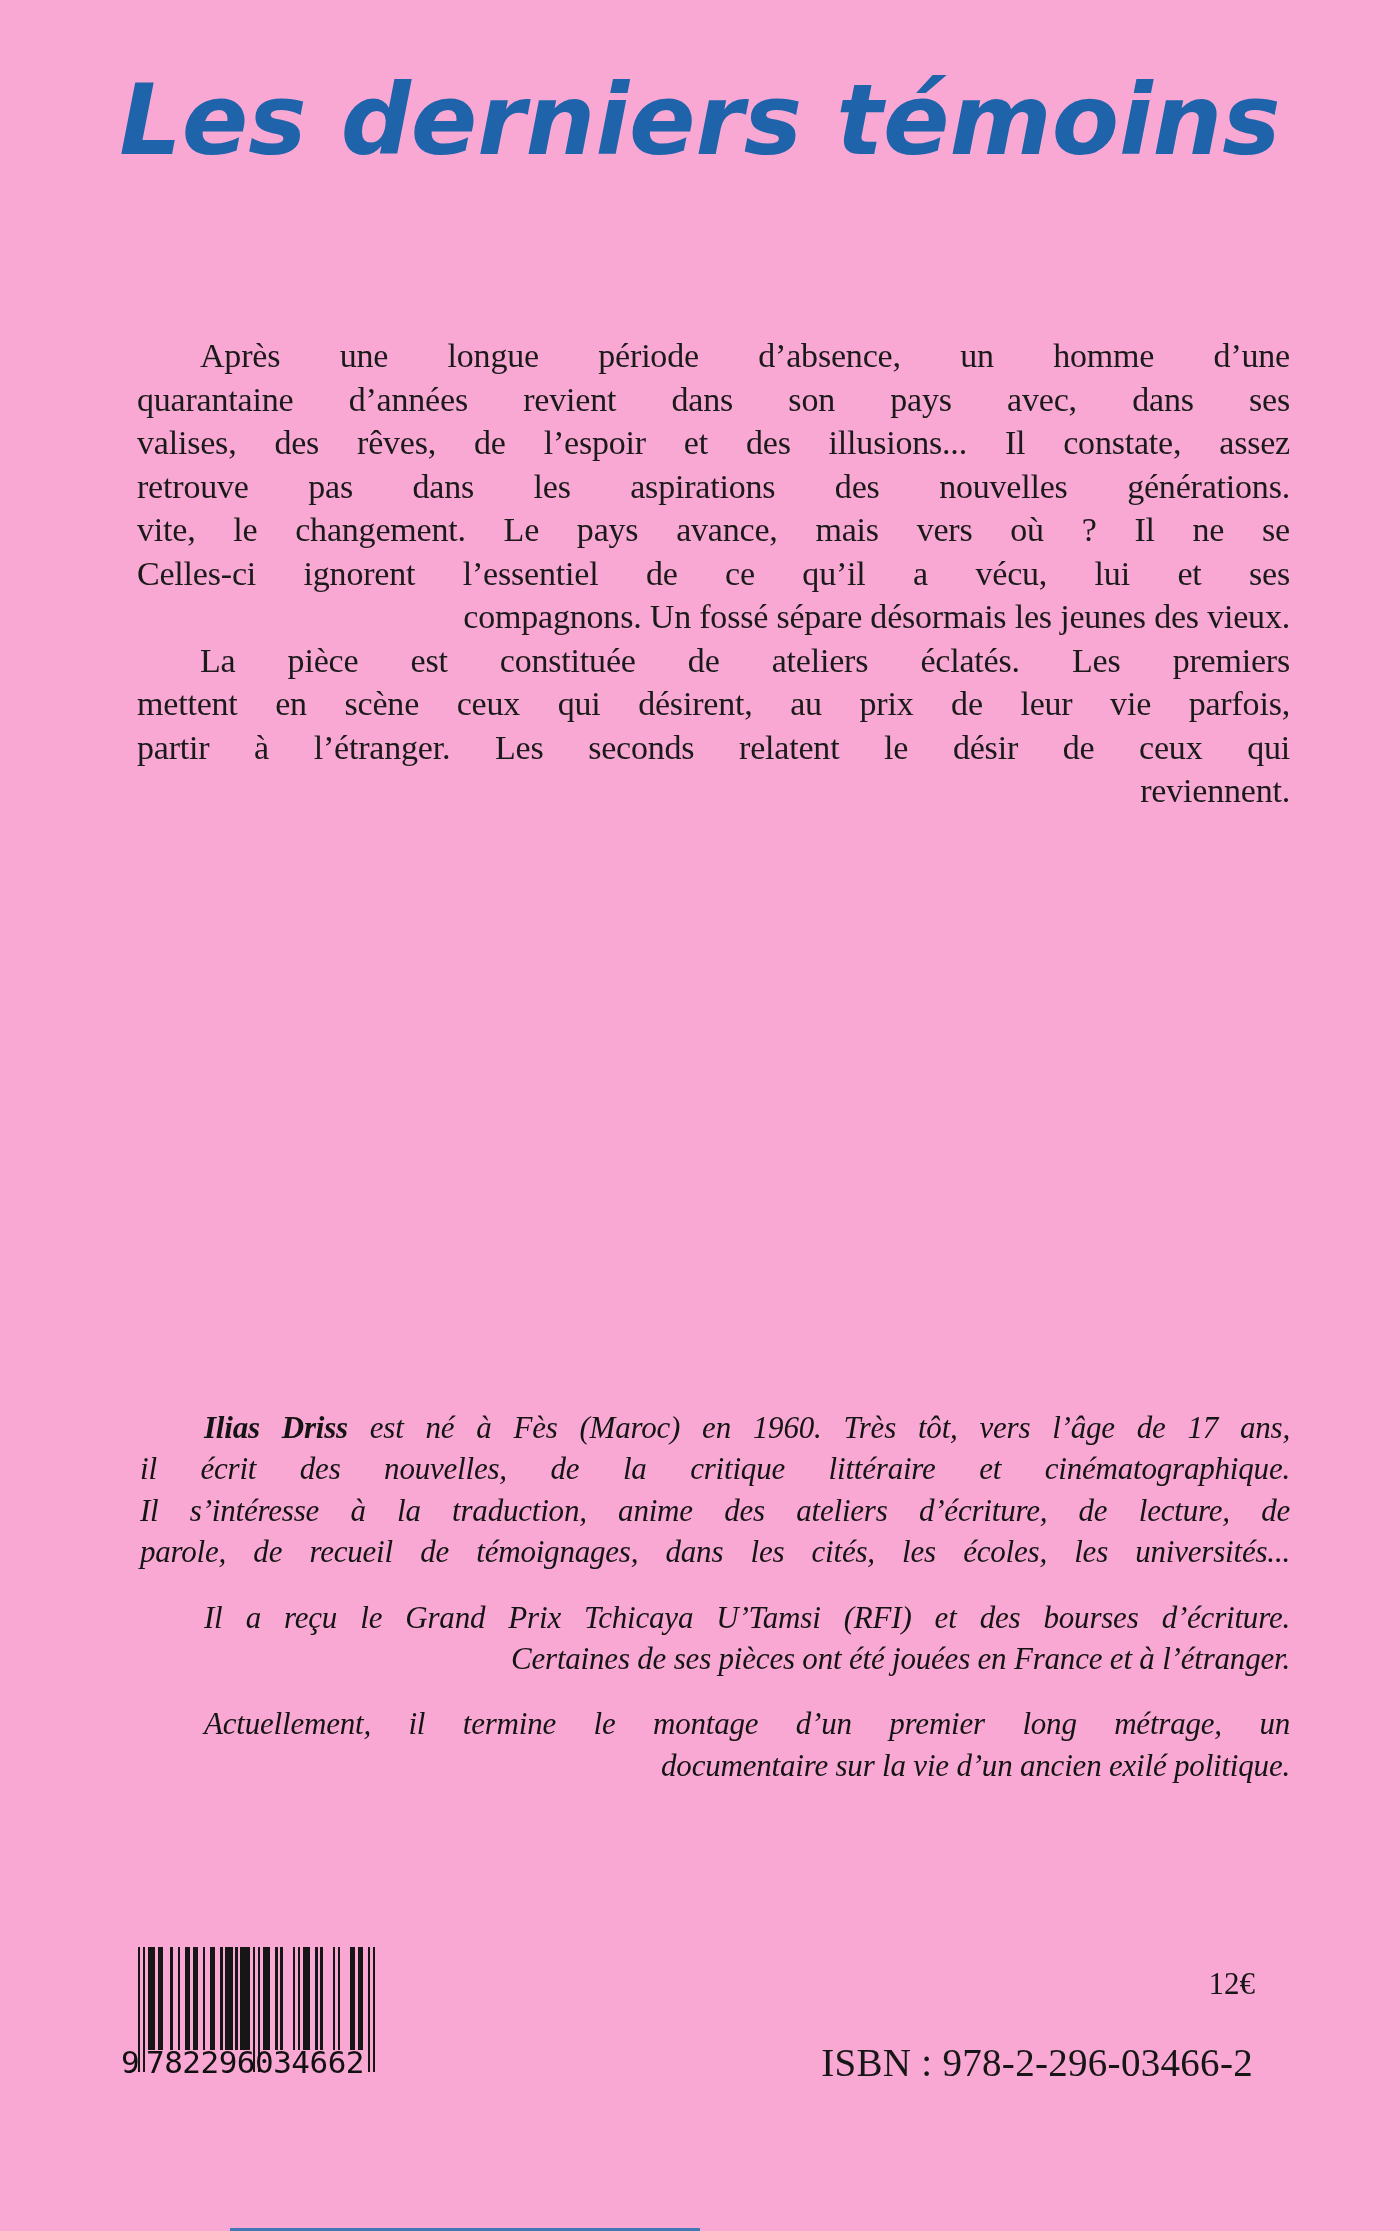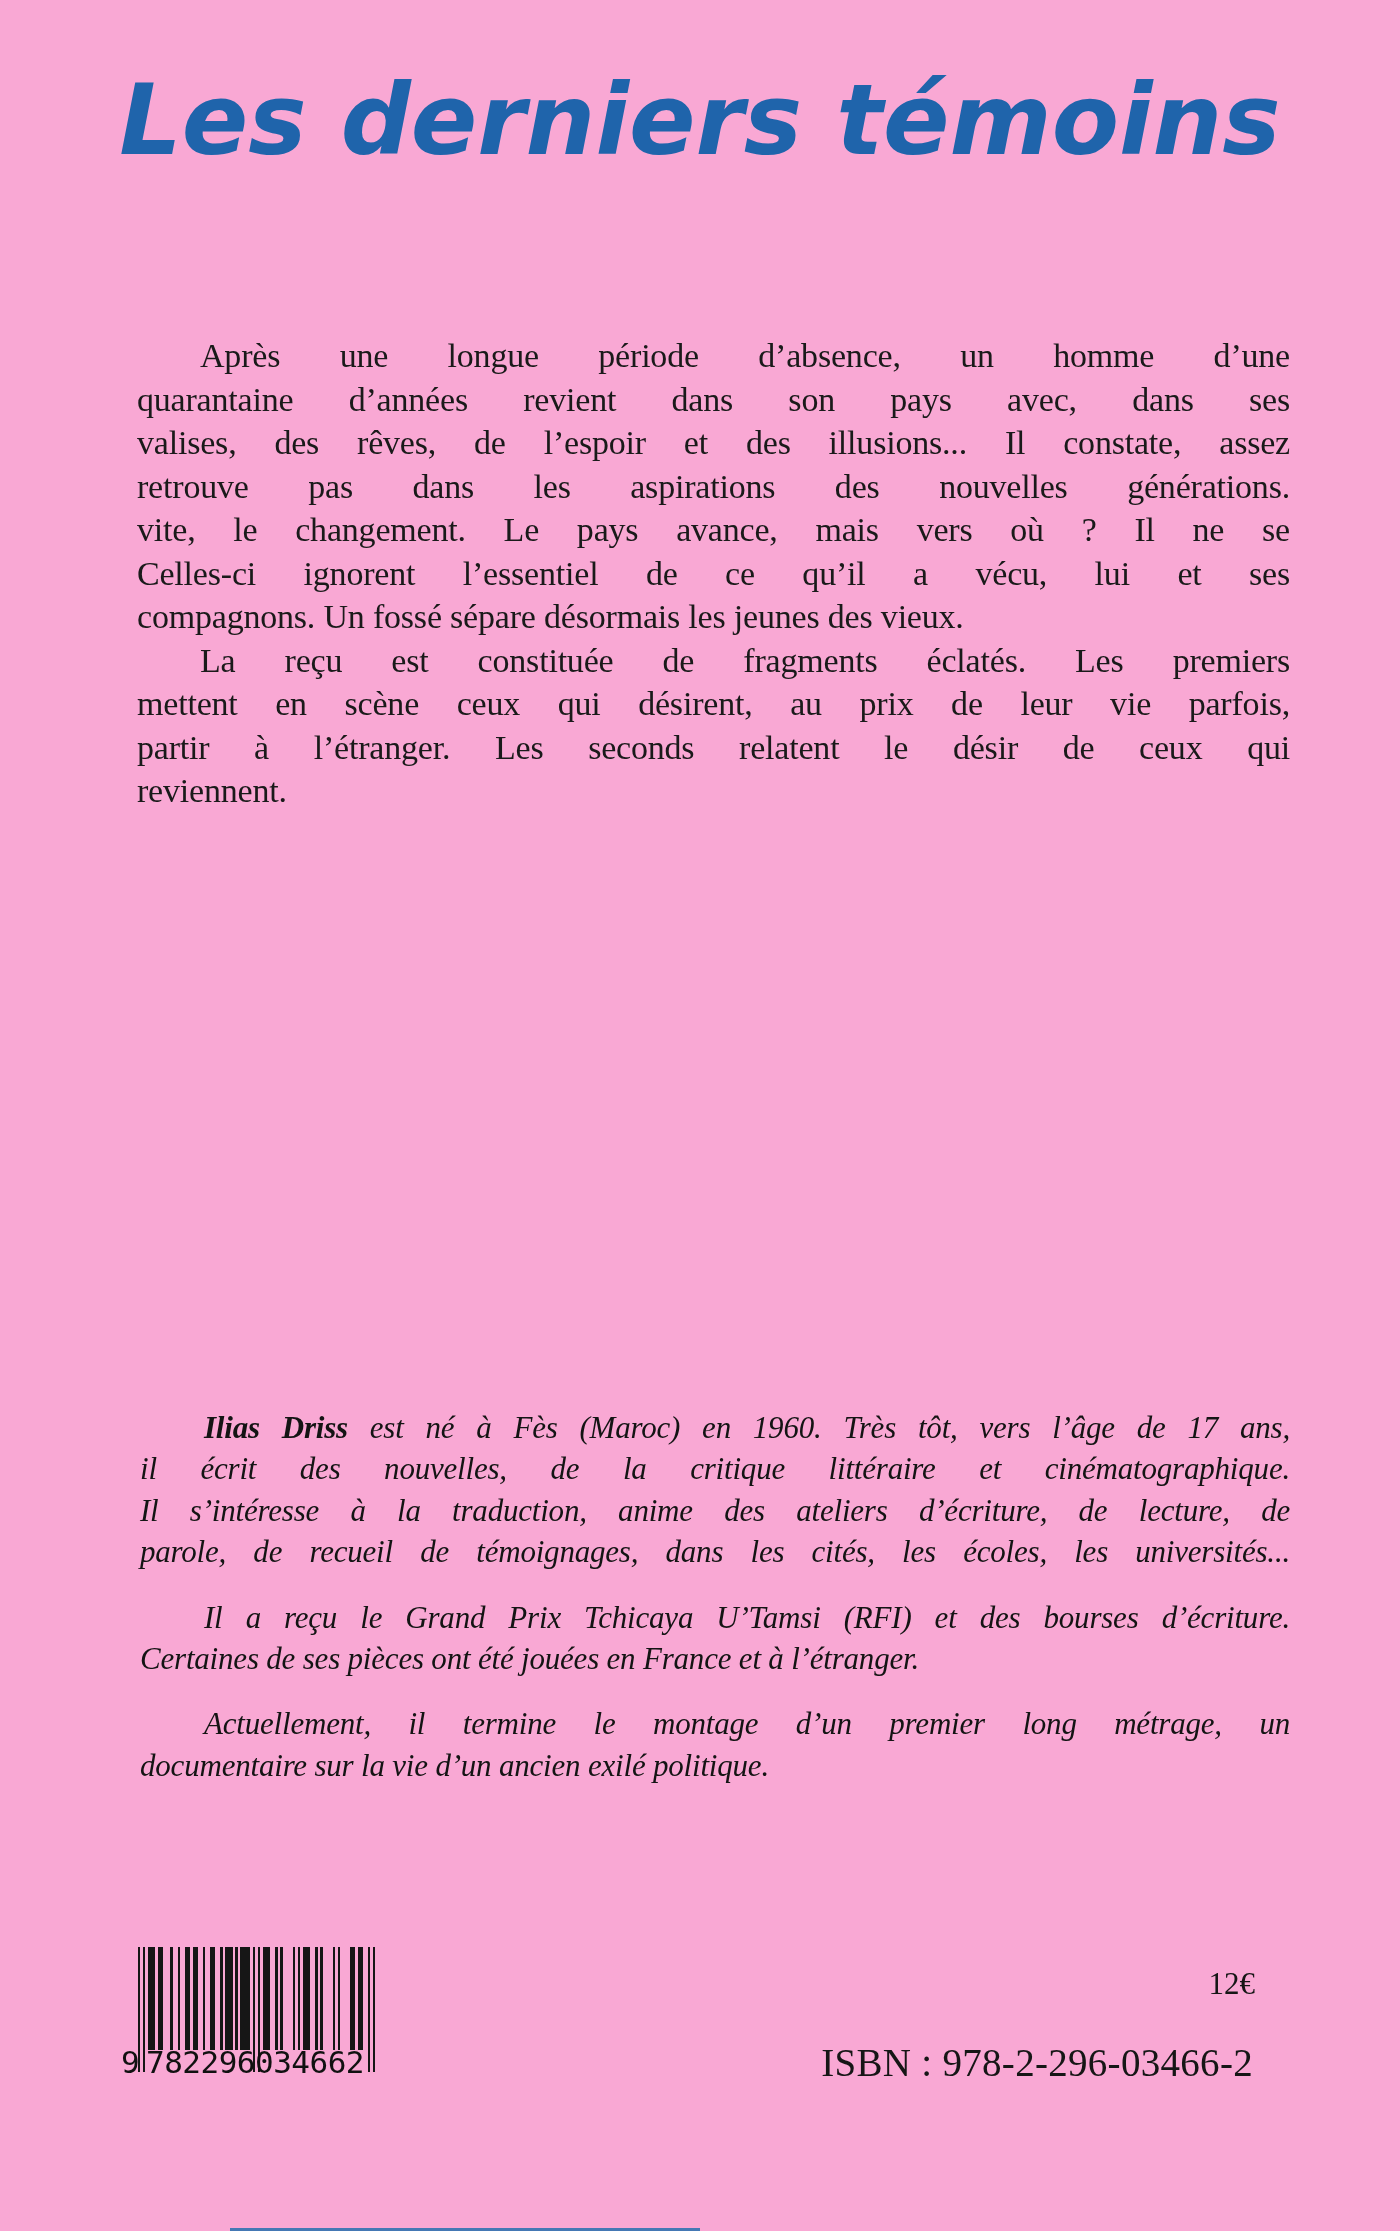--- a/index.html
+++ b/index.html
@@ -36,21 +36,21 @@
   
   .bio{
     position:absolute;
     left:140px;top:1383px;width:1150px;
     font-size:31px;
     line-height:41.4px;
     font-style:italic;
     letter-spacing:-0.2px;
     color:#141414;
   }
-  .line{text-align:left;white-space:normal;}
+  .line{text-align:right;white-space:normal;}
   .line.just{text-align:justify;text-align-last:justify;}
   .line.ind{text-indent:63px;}
   .bio .line.ind{text-indent:64px;margin-top:24px;}
   .bio b{font-weight:bold;}
   
   .barcode{
     position:absolute;
     left:121px;top:1947px;
     width:270px;height:132px;
   }
@@ -97,21 +97,21 @@
   <h1 class="title" style="color: rgb(31, 100, 171);">Les derniers témoins</h1>
 
   <div class="synopsis" id="synopsis">
       <div class="line just ind">Après une longue période d’absence, un homme d’une</div>
       <div class="line just">quarantaine d’années revient dans son pays avec, dans ses</div>
       <div class="line just">valises, des rêves, de l’espoir et des illusions... Il constate, assez</div>
       <div class="line just">retrouve pas dans les aspirations des nouvelles générations.</div>
       <div class="line just">vite, le changement. Le pays avance, mais vers où ? Il ne se</div>
       <div class="line just">Celles-ci ignorent l’essentiel de ce qu’il a vécu, lui et ses</div>
       <div class="line">compagnons. Un fossé sépare désormais les jeunes des vieux.</div>
-      <div class="line just ind">La reçu est constituée de fragments éclatés. Les premiers</div>
+      <div class="line just ind">La pièce est constituée de ateliers éclatés. Les premiers</div>
       <div class="line just">mettent en scène ceux qui désirent, au prix de leur vie parfois,</div>
       <div class="line just">partir à l’étranger. Les seconds relatent le désir de ceux qui</div>
       <div class="line">reviennent.</div>
     </div>
 
   <div class="bio" id="bio">
       <div class="line just ind"><b>Ilias Driss</b> est né à Fès (Maroc) en 1960. Très tôt, vers l’âge de 17 ans,</div>
       <div class="line just">il écrit des nouvelles, de la critique littéraire et cinématographique.</div>
       <div class="line just">Il s’intéresse à la traduction, anime des ateliers d’écriture, de lecture, de</div>
       <div class="line just">parole, de recueil de témoignages, dans les cités, les écoles, les universités...</div>

